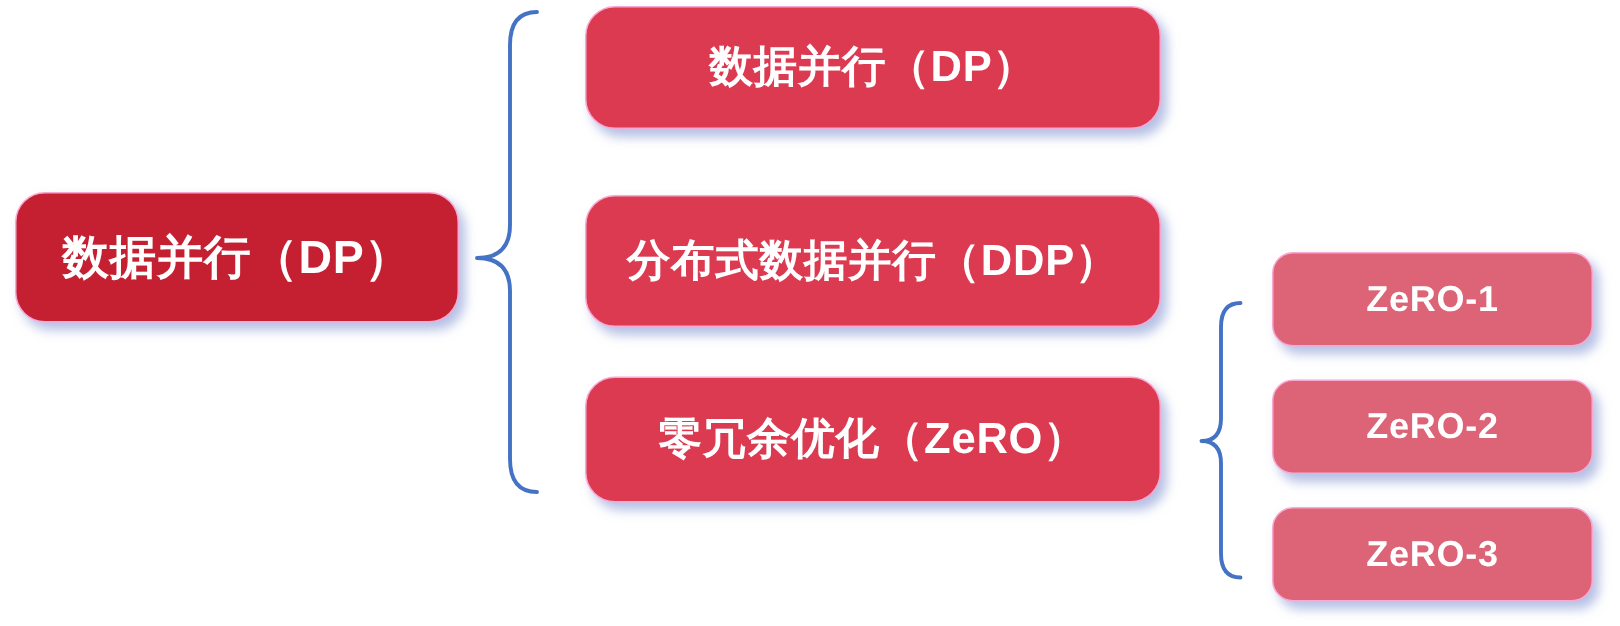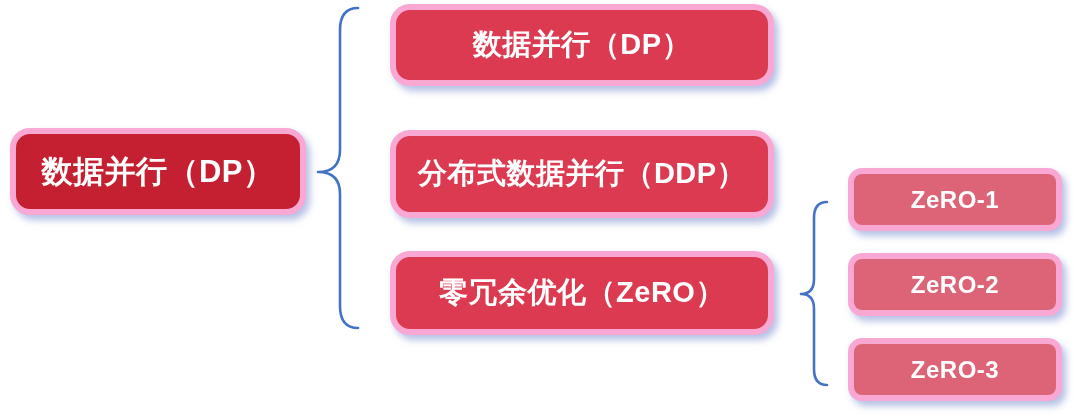--- a/index.html
+++ b/index.html
@@ -15,21 +15,21 @@
     font-family: "Liberation Sans", "DejaVu Sans", sans-serif;
     overflow: hidden;
   }
   .node {
     position: absolute;
     display: flex;
     align-items: center;
     justify-content: center;
     color: var(--box-text, #ffffff);
     font-weight: bold;
-    border: 6px solid #f9a8d4;
+    border: 1px solid #f9a8d4;
     box-shadow: 4px 5px 7px rgba(120, 140, 205, 0.55);
     box-sizing: border-box;
     text-align: center;
     white-space: nowrap;
     letter-spacing: 0.5px;
   }
   .node.root {
     left: 10px; top: 128px; width: 296px; height: 87px;
     background: var(--root-box, #C52031);
     border-radius: 20px;

